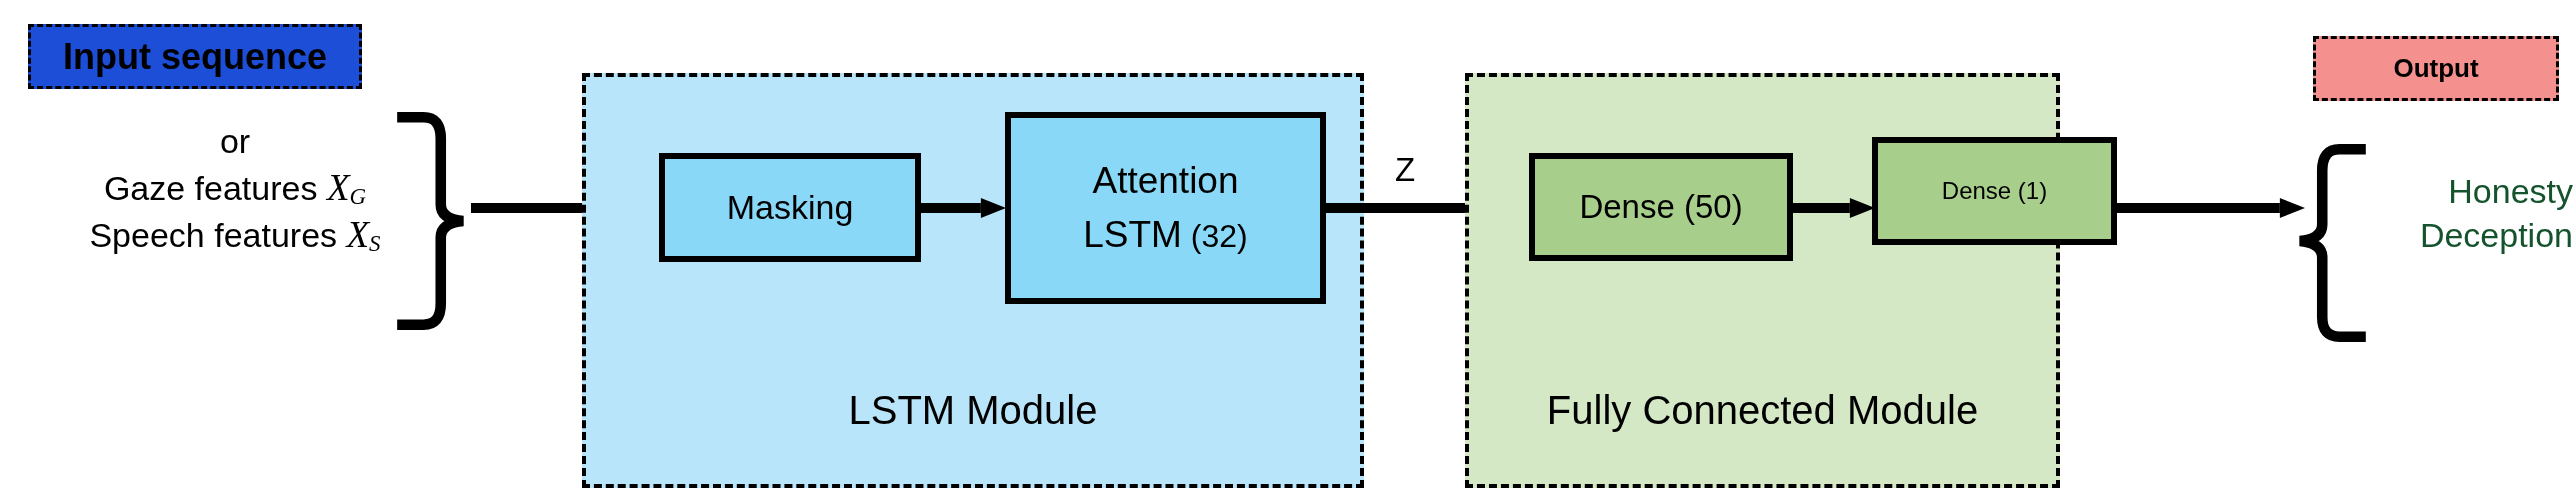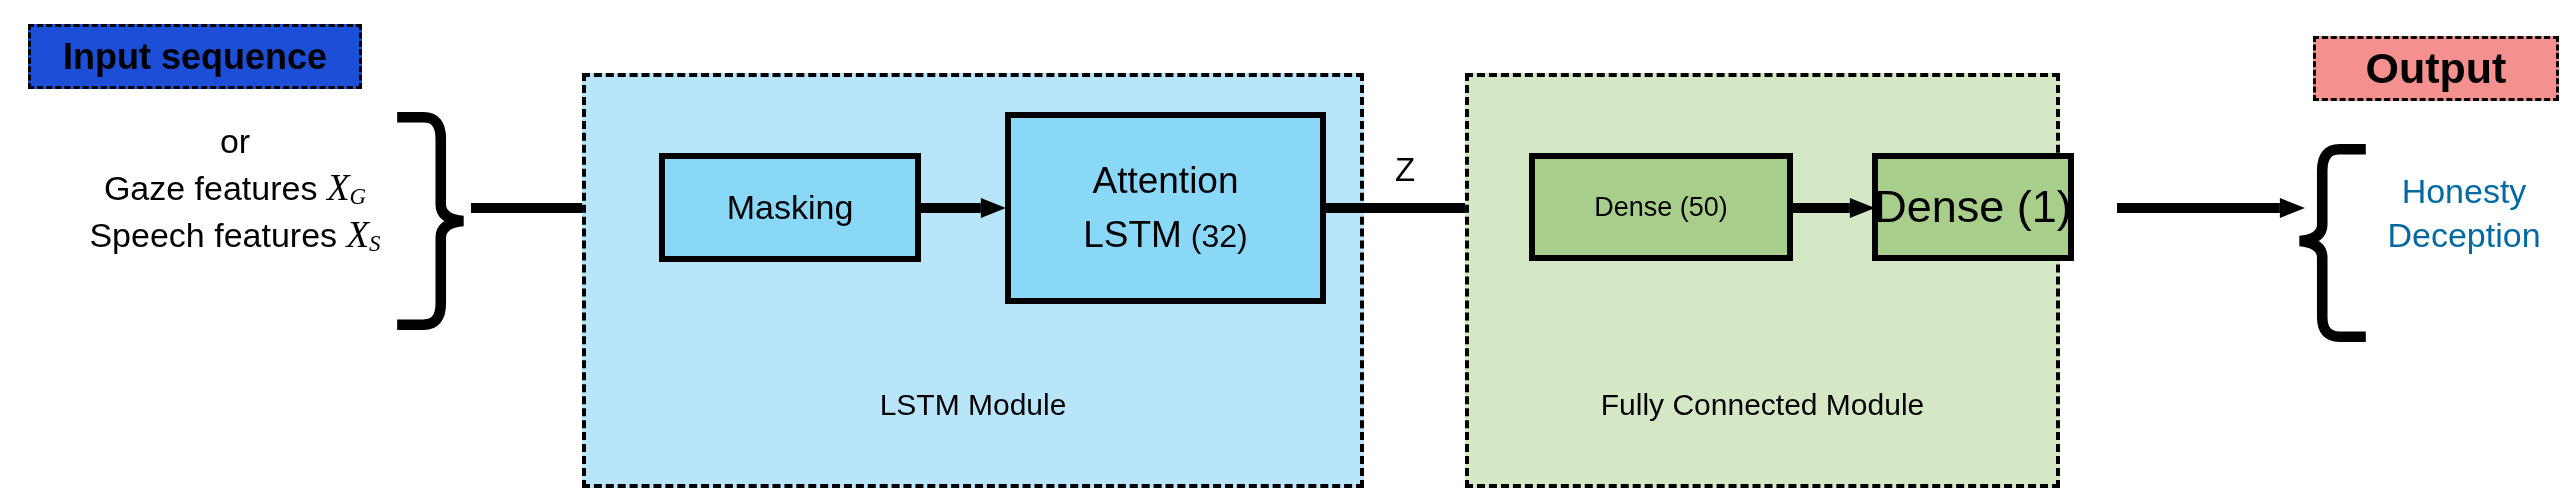--- a/index.html
+++ b/index.html
@@ -24,21 +24,21 @@
     white-space:nowrap;
   }
   #input-badge{
     left:28px;top:24px;width:334px;height:65px;
     background:#1d4ed8;
     font-size:36px;
   }
   #output-badge{
     left:2313px;top:36px;width:246px;height:65px;
     background:#F4918E;
-    font-size:43px;
+    font-size:26px;
   }
 
   
   #input-text{
     position:absolute;
     left:20px;top:120px;width:430px;
     text-align:center;
     font-size:34px;
     line-height:1.28;
     color:#000000;
@@ -53,24 +53,24 @@
     font-family:"Liberation Serif",serif;
     font-style:italic;
     font-size:.62em;
     vertical-align:-.18em;
   }
 
   
   #output-text{
     position:absolute;
     left:2355px;top:169px;width:218px;
-    text-align:center;
+    text-align:right;
     font-size:34px;
     line-height:1.30;
-    color:#0369a1;
+    color:#14532d;
   }
   #output-text .line{white-space:nowrap;}
 
   
   .brace{position:absolute;}
   #brace-left{left:397px;top:112px;}
   #brace-right{left:2293px;top:144px;}
 
   
   .panel{
@@ -83,21 +83,21 @@
     background:#B9E5FB;
   }
   #fc-panel{
     left:1465px;top:73px;width:595px;height:415px;
     background:#D5E8C6;
   }
   .panel-caption{
     position:absolute;
     left:0;right:0;
     text-align:center;
-    font-size:30px;
+    font-size:40px;
     color:#000000;
     white-space:nowrap;
   }
   #lstm-caption{top:311px;}
   #fc-caption{top:311px;}
 
   
   .layer-box{
     position:absolute;
     display:flex;
@@ -118,26 +118,26 @@
   #attention-box{
     left:1005px;top:112px;width:321px;height:192px;
     background:#8AD8F7;
     font-size:37px;
     line-height:1.45;
   }
   #attention-box .sz{font-size:32px;}
   #dense50-box{
     left:1529px;top:153px;width:264px;height:108px;
     background:#A8CE8C;
-    font-size:27px;
+    font-size:33px;
   }
   #dense1-box{
-    left:1872px;top:153px;width:202px;height:108px;
+    left:1872px;top:137px;width:245px;height:108px;
     background:#A8CE8C;
-    font-size:45px;
+    font-size:24px;
   }
 
   
   .arrow{
     position:absolute;
     height:20px;
     display:block;
   }
   .arrow svg{display:block;}
 

